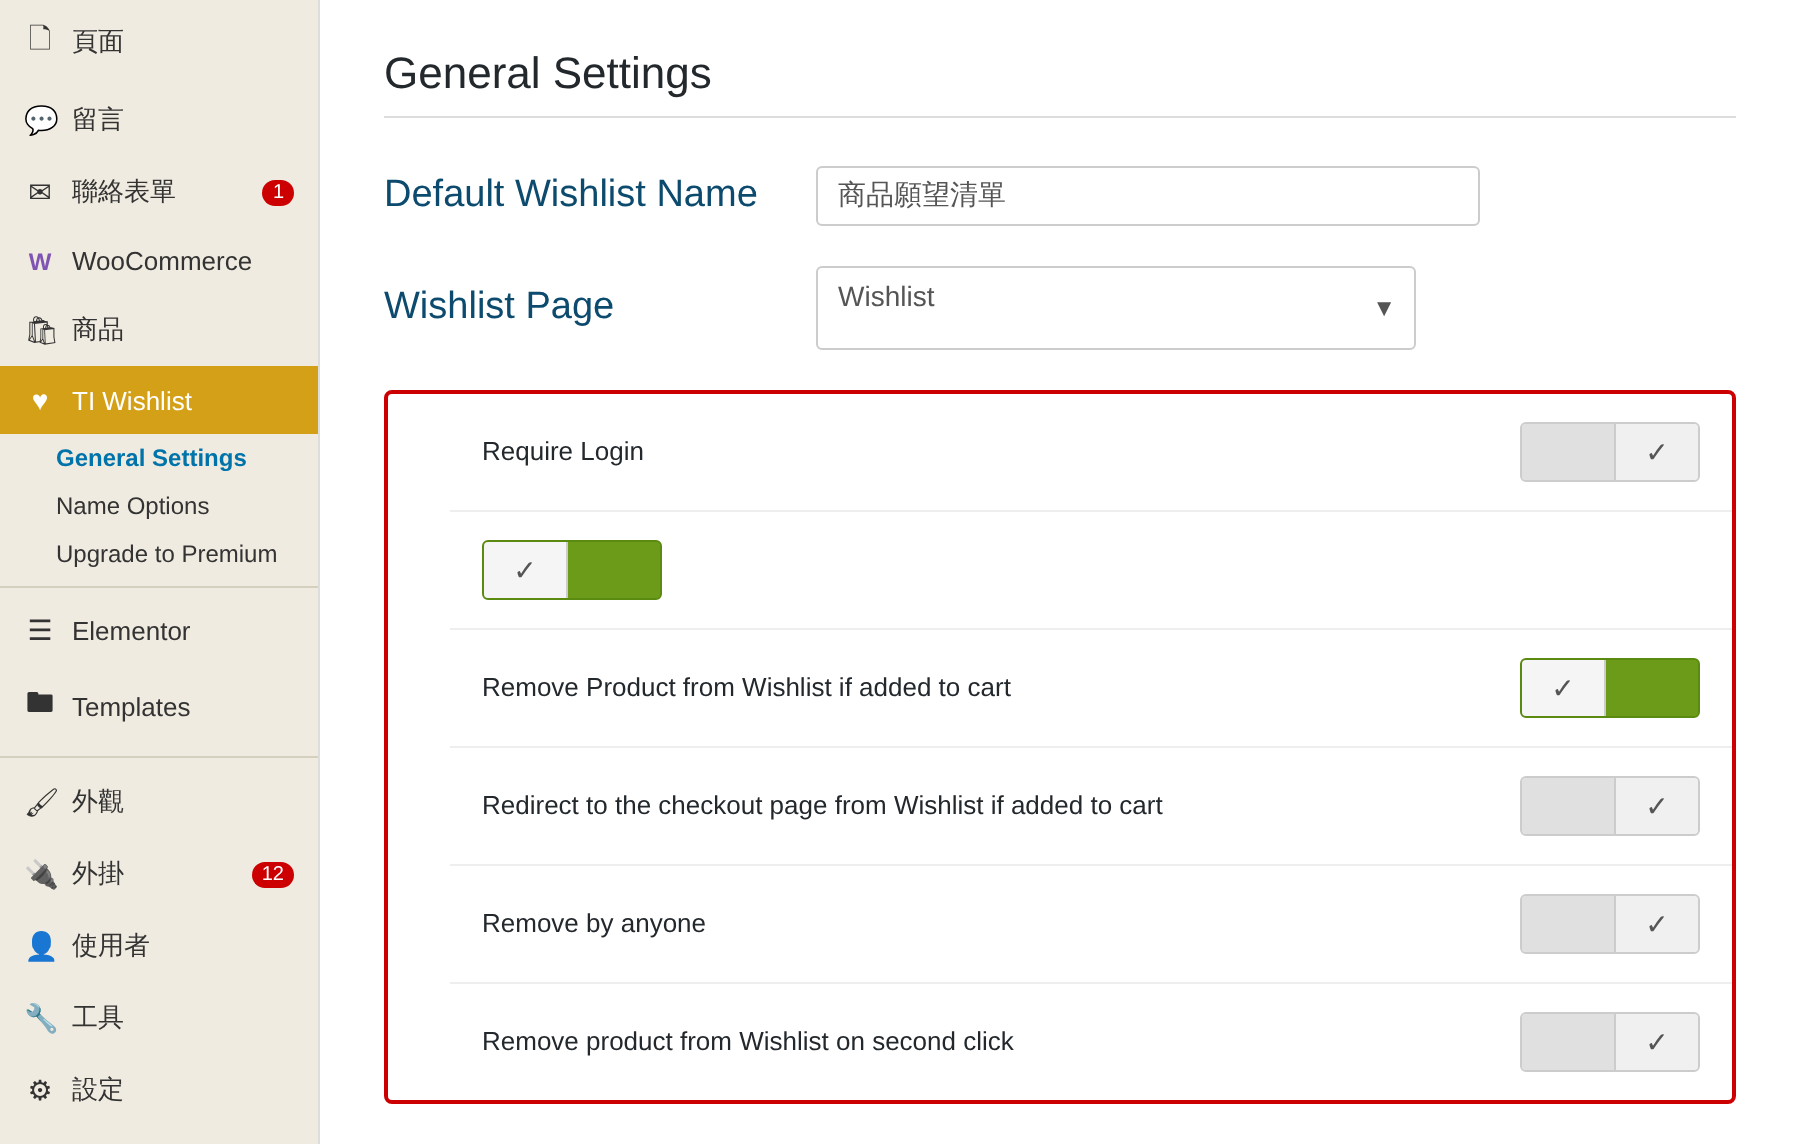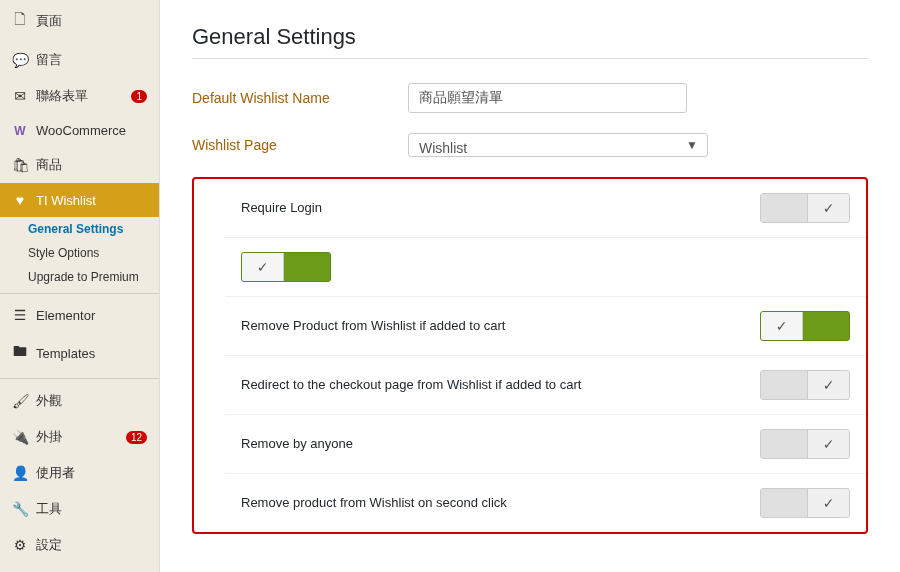--- a/index.html
+++ b/index.html
@@ -65,42 +65,42 @@
       margin: 8px 0 24px;
     }
 
     .settings-row {
       display: flex;
       align-items: center;
       margin-bottom: 20px;
       gap: 16px;
     }
     .settings-row label {
-      font-size: 14px;
-      color: #a16207;
+      font-size: 19px;
+      color: #0c4a6e;
       min-width: 200px;
       font-weight: 400;
     }
     .settings-row input[type="text"] {
       border: 1px solid #ccc;
       border-radius: 3px;
       padding: 6px 10px;
       font-size: 14px;
-      width: 279px;
+      width: 332px;
       color: #555;
     }
     .select-wrapper {
       position: relative;
       width: 300px;
     }
     .select-wrapper select {
       width: 100%;
       border: 1px solid #ccc;
       border-radius: 3px;
-      padding: 6px 30px 0 10px;
+      padding: 6px 30px 18px 10px;
       font-size: 14px;
       color: #555;
       appearance: none;
       background: #fff;
       cursor: pointer;
     }
     .select-wrapper .chevron {
       position: absolute;
       right: 10px;
       top: 50%;
@@ -214,21 +214,21 @@
   </div>
   <div class="sidebar-item">
     <span class="icon">🛍</span>
     <span>商品</span>
   </div>
   <div class="sidebar-item active">
     <span class="icon">♥</span>
     <span>TI Wishlist</span>
   </div>
   <div class="sidebar-sub active-sub">General Settings</div>
-  <div class="sidebar-sub">Style Options</div>
+  <div class="sidebar-sub">Name Options</div>
   <div class="sidebar-sub">Upgrade to Premium</div>
   <hr class="sidebar-divider">
   <div class="sidebar-item">
     <span class="icon">☰</span>
     <span>Elementor</span>
   </div>
   <div class="sidebar-item">
     <span class="icon">🖿</span>
     <span>Templates</span>
   </div>

